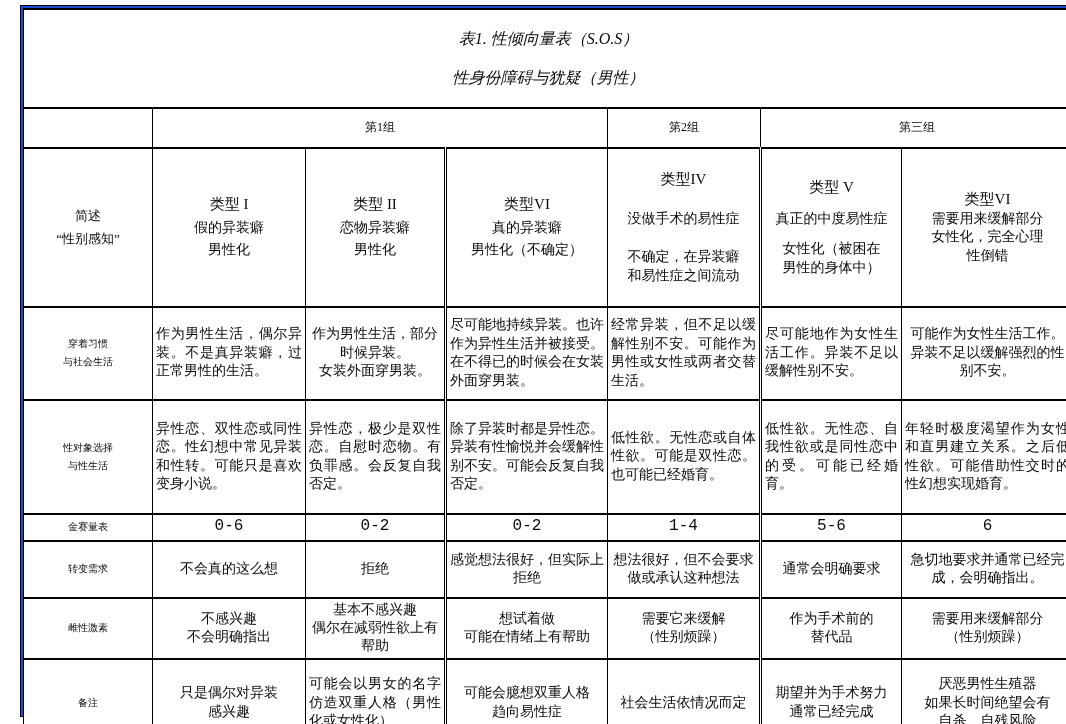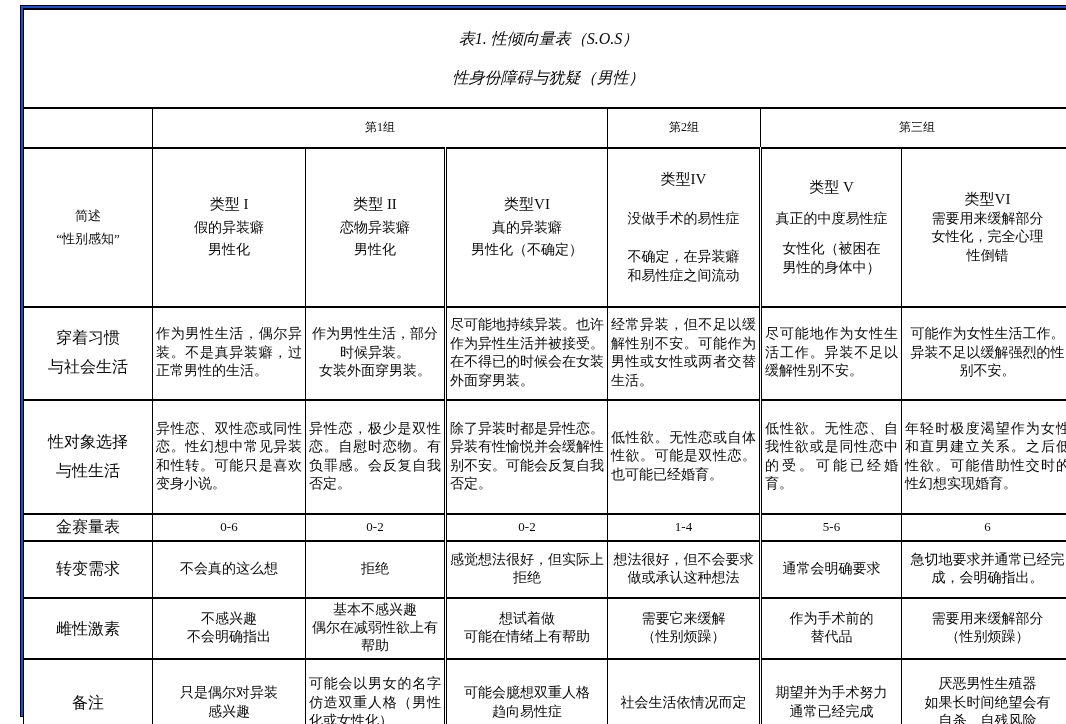--- a/index.html
+++ b/index.html
@@ -25,30 +25,30 @@
     text-align:center;vertical-align:middle;
     white-space:pre-line;
     overflow:hidden;
     font-weight:normal;
   }
   .dbl{border-left:3px double #000;}
   .title-cell{padding:1px 0;}
   .title-line{font-style:italic;font-size:16px;line-height:1.25;text-align:center;}
   .group-cell{font-size:12px;}
   .corner-cell{font-size:13px;line-height:1.8;}
-  .rowlabel{font-size:16px;line-height:1.8;}
+  .rowlabel{font-size:10px;line-height:1.8;}
   .type-inner{
     display:flex;flex-direction:column;justify-content:center;align-items:center;
     height:100%;gap:4px;
   }
   .type-inner > div{white-space:pre-line;}
   .th-name{font-size:15px;}
   .th-desc,.th-note{font-size:14px;}
   .just{text-align:justify;text-justify:inter-ideograph;}
-  .kinsey{font-family:Liberation Serif, serif;font-size:13px;padding:0;}
+  .kinsey{font-family:Liberation Mono, monospace;font-size:16px;padding:0;}
   
   .r-title  td{height:34px;}
   .r-group  td{height:34px;}
   .r-types  td{height:119px;}
   .r-dress  td{height:87px;}
   .r-sex    td{height:108px;}
   .r-kinsey td{height:21px;}
   .r-conv   td{height:51px;}
   .r-estro  td{height:47px;}
   .r-psych  td{height:47px;}

